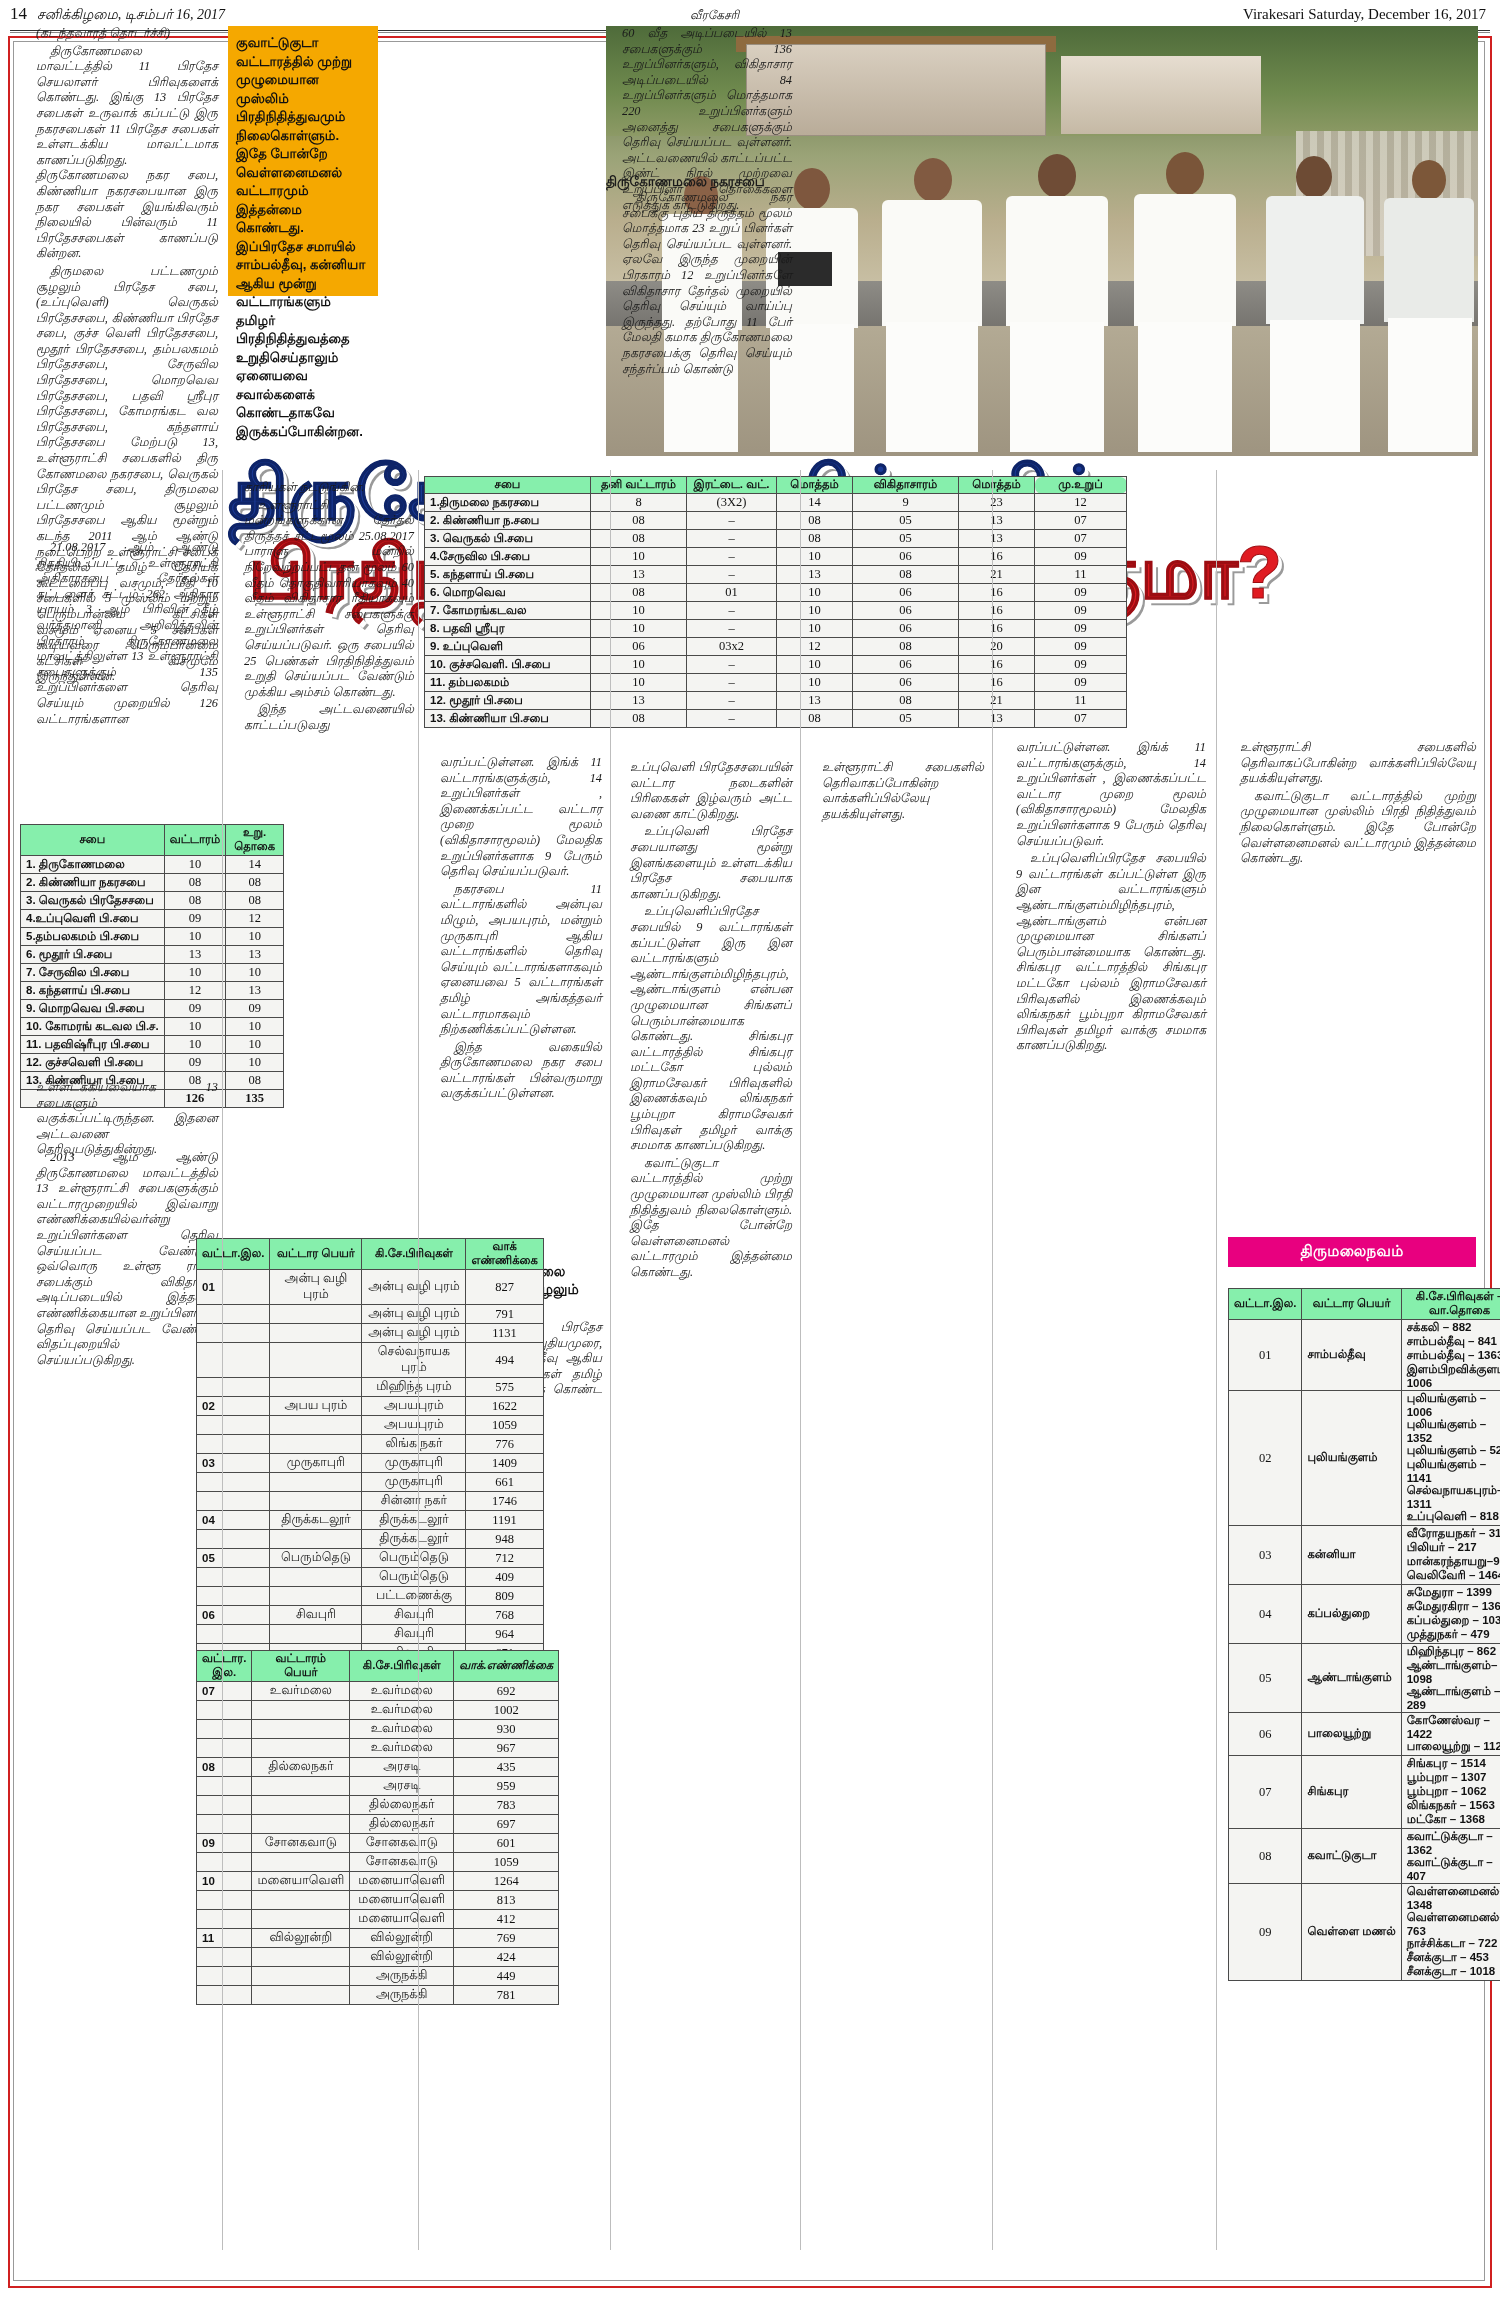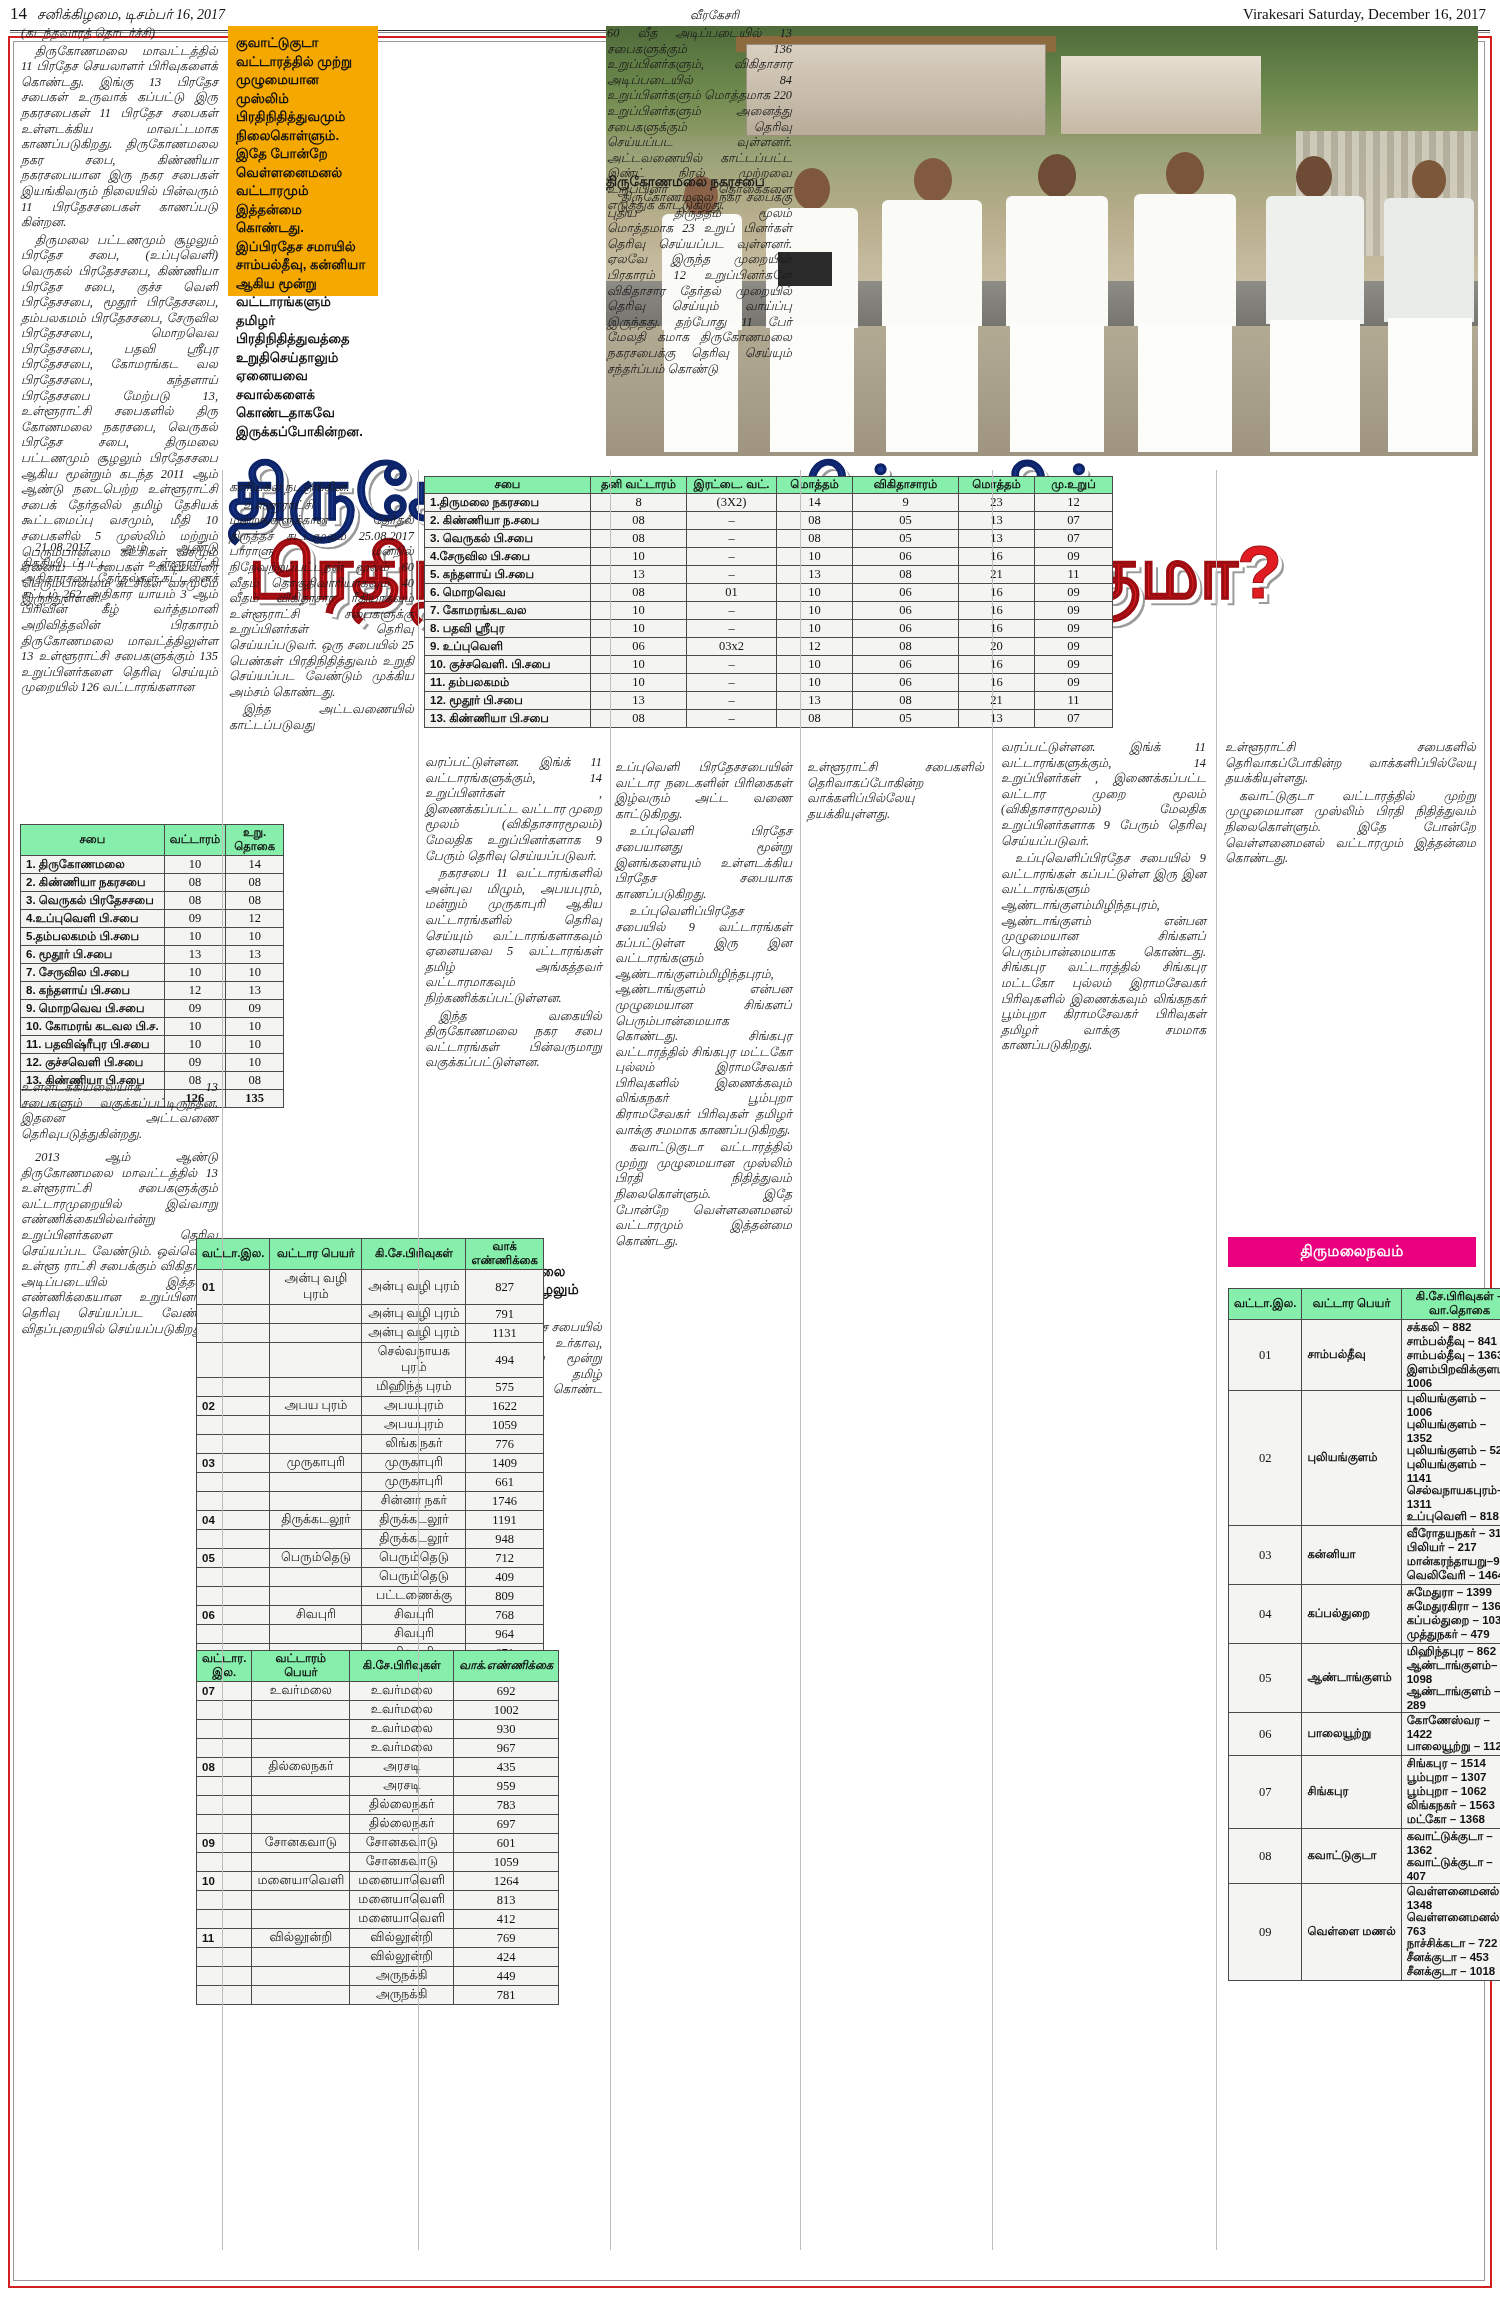--- a/index.html
+++ b/index.html
@@ -38,21 +38,21 @@
 
   
   .col{
     position:absolute;
     font-size:12.3px;
     line-height:15.6px;
     text-align:justify;
     font-style:italic;
     color:#1a1a1a;
   }
-  .col p{ margin:0 0 2px 1px; text-indent:14px; }
+  .col p{ margin:0 0 2px 16px; text-indent:14px; }
   .col p.noind{ text-indent:0; }
 
   .subhead{
     font-style:normal; font-weight:bold; font-size:13.5px;
     margin:6px 0 3px 0; text-indent:0; line-height:16px;
   }
 
   
   .callout{
     position:absolute; left:228px; top:26px; width:150px; height:270px;
@@ -338,21 +338,21 @@
 <div class="tbl-wrap" style="left:424px;top:476px;">
   <table class="dt">
     <thead>
       <tr>
         <th style="width:166px;">சபை</th>
         <th style="width:96px;">தனி வட்டாரம்</th>
         <th style="width:90px;">இரட்டை. வட்.</th>
         <th style="width:76px;">மொத்தம்</th>
         <th style="width:106px;">விகிதாசாரம்</th>
         <th style="width:76px;">மொத்தம்</th>
-        <th style="width:78px;">மு.உறுப்</th>
+        <th style="width:92px;border-radius:7px;">மு.உறுப்</th>
       </tr>
     </thead>
     <tbody id="t2body">
         <tr>
           <td class="name">1.திருமலை நகரசபை</td>
           <td class="num">8</td>
           <td class="num">(3X2)</td>
           <td class="num">14</td>
           <td class="num">9</td>
           <td class="num">23</td>

